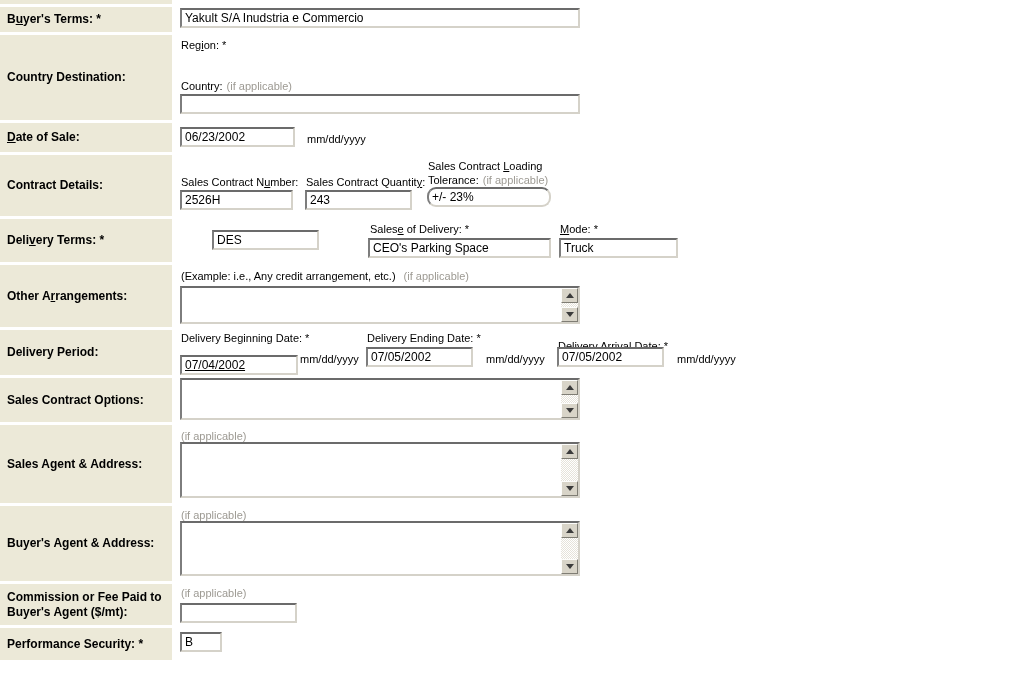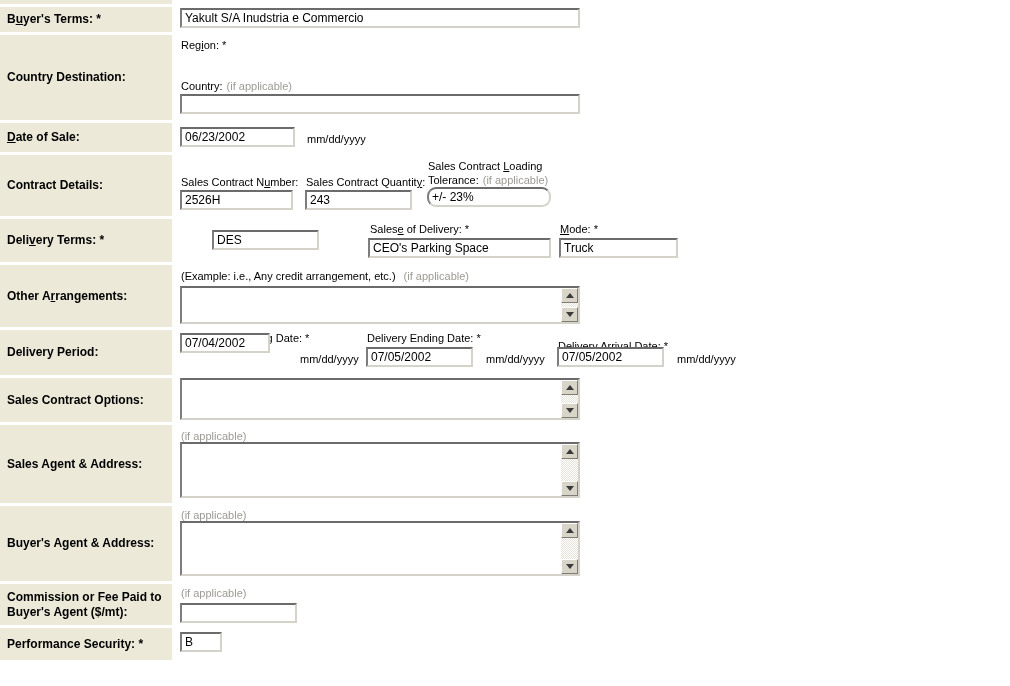--- a/index.html
+++ b/index.html
@@ -142,21 +142,21 @@
     </div>
   </div>
 
   <div class="row" style="height:45px">
     <div class="lblcell">
       <span>Delivery Period:</span>
     </div>
     <div class="cnt">
       <div class="grp" style="left:0;top:2px">
         <div class="sm" style="left:1px;top:0">Delivery Beginning Date: *</div>
-        <input class="tb" style="left: 0px; top: 1px; width: 90px;" value="07/04/2002">
+        <input class="tb" style="left: 0px; top: 23px; width: 118px; text-decoration: underline;" value="07/04/2002">
         <div class="sm fmt" style="left:120px;top:21px">mm/dd/yyyy</div>
       </div>
       <div class="grp" style="left:186px;top:2px">
         <div class="sm" style="left:1px;top:0">Delivery Ending Date: *</div>
         <input class="tb" style="left: 0px; top: 15px; width: 107px;" value="07/05/2002">
         <div class="sm fmt" style="left:120px;top:21px">mm/dd/yyyy</div>
       </div>
       <div class="grp" style="left:377px;top:2px">
         <div class="sm" style="left:1px;top:8px">Delivery Arrival Date: *</div>
         <input class="tb" style="left: 0px; top: 15px; width: 107px;" value="07/05/2002">

